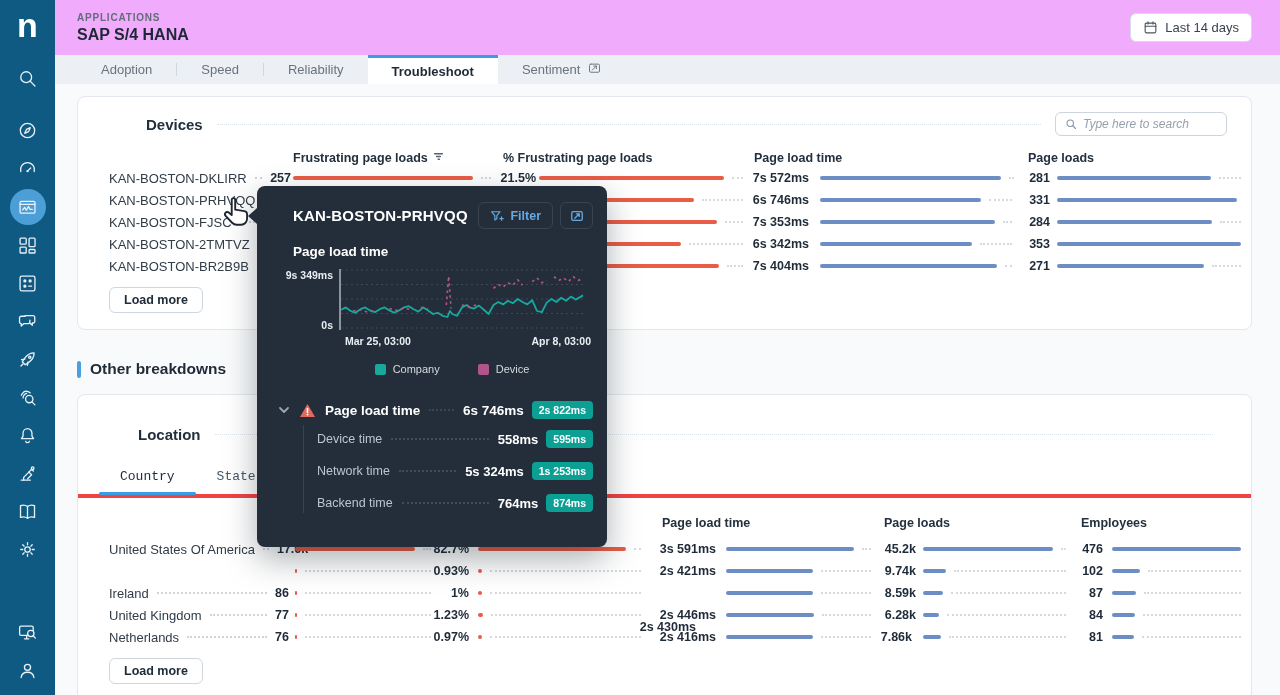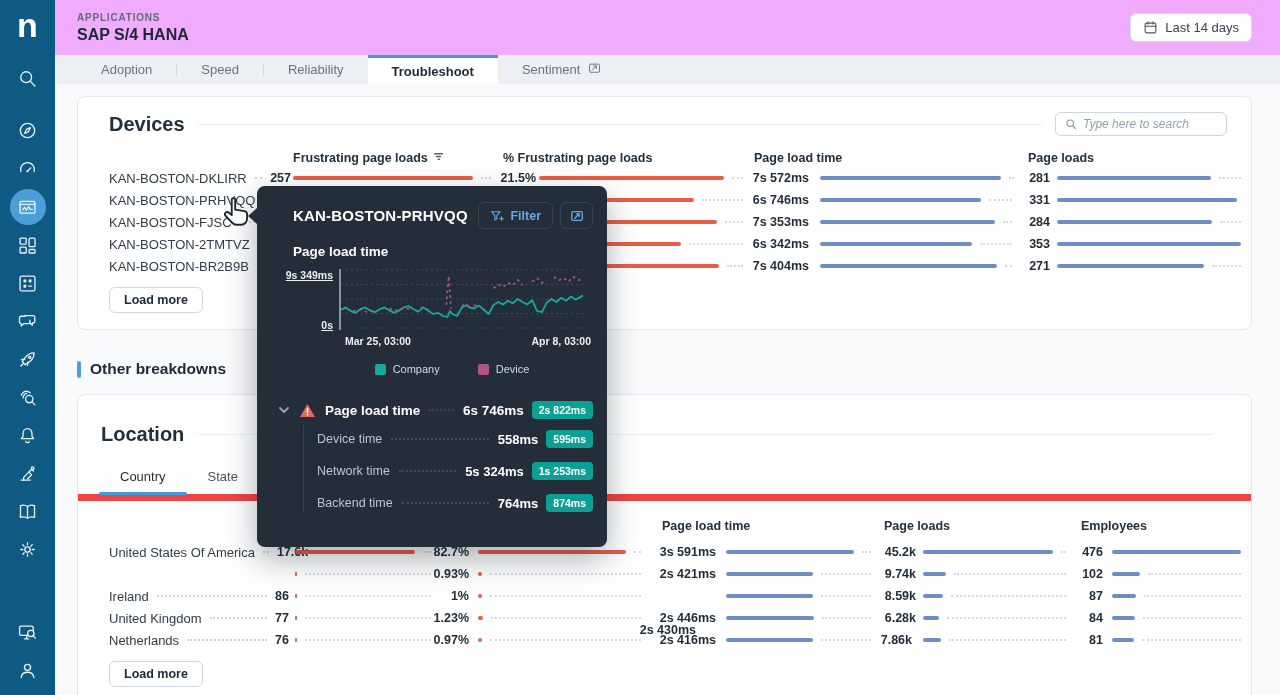--- a/index.html
+++ b/index.html
@@ -26,21 +26,21 @@
 
   .tabbar { height:29px; background:#eceff3; display:flex; align-items:stretch; padding-left:22px; }
   .tab { display:flex; align-items:center; gap:7px; padding:0 24px; font-size:13px; color:#68737f; cursor:pointer; }
   .tab.active { background:#fff; border-top:3px solid #3d9be2; color:#1e2a36; font-weight:bold; }
   .tab-sep { width:1px; height:13px; background:#d0d7de; align-self:center; }
   .tab svg { width:15px; height:15px; }
 
   .content { flex:1; overflow:hidden; padding:12px 28px 0 22px; }
   .card { background:#fff; border:1px solid #e3e8ee; border-radius:8px; position:relative; }
   .card-head { display:flex; align-items:center; padding:14px 24px 0 31px; height:40px; }
-  .card-head h2 { font-size:20px; font-weight:bold; color:#22303d; white-space:nowrap; }
+  .card-head h2 { font-size:15px; font-weight:bold; color:#22303d; white-space:nowrap;margin-left:37px; }
   .head-leader { flex:1; border-top:1px dotted #dde3ea; margin:0 14px; }
   .searchbox { display:flex; align-items:center; gap:6px; border:1px solid #ccd4dd; border-radius:6px; height:24px; width:172px; padding:0 9px; background:#fff; }
   .searchbox svg { width:12px; height:12px; color:#8b97a4; flex-shrink:0; }
   .searchbox input { border:none; outline:none; width:100%; font-size:12px; font-style:italic; color:#54616d; font-family:inherit; background:transparent; }
   .searchbox input::placeholder { color:#94a0ad; }
 
   .thead { position:relative; height:16px; margin-top:14px; }
   .thead .th { position:absolute; top:0; font-size:12.5px; font-weight:bold; color:#23303d; white-space:nowrap; display:flex; align-items:center; gap:5px; }
   .thead .th svg { width:11px; height:11px; color:#55606b; }
   .trow { position:relative; height:22px; }
@@ -51,37 +51,37 @@
   .valbox { position:absolute; height:22px; display:flex; align-items:center; justify-content:flex-end; }
   .track { position:absolute; height:22px; display:flex; align-items:center; }
   .bar { height:4px; border-radius:2px; flex-shrink:0; }
   .tdots { flex:1; border-top:2px dotted #d3dae1; margin-left:8px; }
   .loadmore { margin:10px 0 16px 31px; background:#fff; border:1px solid #cfd6de; border-radius:6px; padding:5px 14px; font-size:12.5px; font-weight:bold; color:#202c38; font-family:inherit; cursor:pointer; }
 
   .section-label { display:flex; align-items:center; gap:9px; margin:30px 0 16px 0; }
   .section-label .accent { width:4px; height:17px; border-radius:2px; background:#4a9fe0; }
   .section-label span.txt { font-size:15.5px; font-weight:bold; color:#1f2a36; }
 
-  .loc-tabs { display:flex; gap:0; padding:12px 0 0 21px; border-bottom:7px solid #ef4444; margin-top:2px; }
+  .loc-tabs { display:flex; gap:0; padding:12px 0 0 21px; border-bottom:4px solid #ef4444; margin-top:2px;font-family:Liberation Mono, monospace; }
   .loc-tab { padding:8px 21px 10px; font-size:13px; color:#48545f; cursor:pointer; position:relative; }
   .loc-tab.active { color:#1e2a36; }
   .loc-tab.active::after { content:""; position:absolute; left:0; right:0; bottom:-1px; height:3px; background:#3d9be2; border-radius:2px; }
 
   
   .tooltip { position:absolute; left:257px; top:186px; width:350px; height:361px; background:#242e3a; border-radius:8px; box-shadow:0 12px 32px rgba(15,25,35,.35); z-index:10; color:#fff; padding:14px 14px 16px 20px; }
   .tooltip .arrow { position:absolute; left:-9px; top:22px; width:0; height:0; border-top:8px solid transparent; border-bottom:8px solid transparent; border-right:9px solid #242e3a; }
   .tt-head { display:flex; align-items:center; justify-content:space-between; margin-left:16px; margin-top:2px; }
   .tt-title { font-size:15px; font-weight:bold; letter-spacing:.2px; }
   .tt-actions { display:flex; gap:7px; }
   .tt-btn { display:flex; align-items:center; gap:6px; border:1px solid #3a4450; background:transparent; color:#66a9e2; border-radius:6px; height:27px; padding:0 11px; font-size:12.5px; font-weight:bold; font-family:inherit; cursor:pointer; }
   .tt-btn.iconic { width:33px; padding:0; justify-content:center; }
   .tt-btn svg { width:14px; height:14px; }
   .tt-sub { font-size:13.5px; font-weight:bold; margin:15px 0 10px 16px; }
   .chart-wrap { display:flex; }
-  .ycol { width:62px; display:flex; flex-direction:column; justify-content:space-between; align-items:flex-end; padding:0 6px 0 0; font-size:10.5px; font-weight:bold; color:#e9eef2; height:62px;text-decoration:underline; }
+  .ycol { width:62px; display:flex; flex-direction:column; justify-content:space-between; align-items:flex-end; padding:0 6px 0 0; font-size:10.5px; font-weight:bold; color:#e9eef2; height:62px; }
   .plot { position:relative; width:246px; height:62px; }
   .xlabels { display:flex; justify-content:space-between; margin:4px 0 16px 68px; font-size:10.5px; font-weight:bold; color:#e9eef2; width:246px; }
   .legend { display:flex; gap:38px; justify-content:center; margin:7px 0 0 52px; width:246px; }
   .legend .li { display:flex; align-items:center; gap:7px; font-size:11px; color:#d3dae0; }
   .legend .sw { width:11px; height:11px; border-radius:2px; }
   .metrics { margin-top:26px; }
   .m-main { display:flex; align-items:center; }
   .m-main .chev { width:14px; height:14px; color:#9aa4ad; margin-right:8px; cursor:pointer; }
   .m-main .warn { width:17px; height:15px; margin-right:9px; }
   .m-label { font-size:13.5px; font-weight:bold; white-space:nowrap; }

